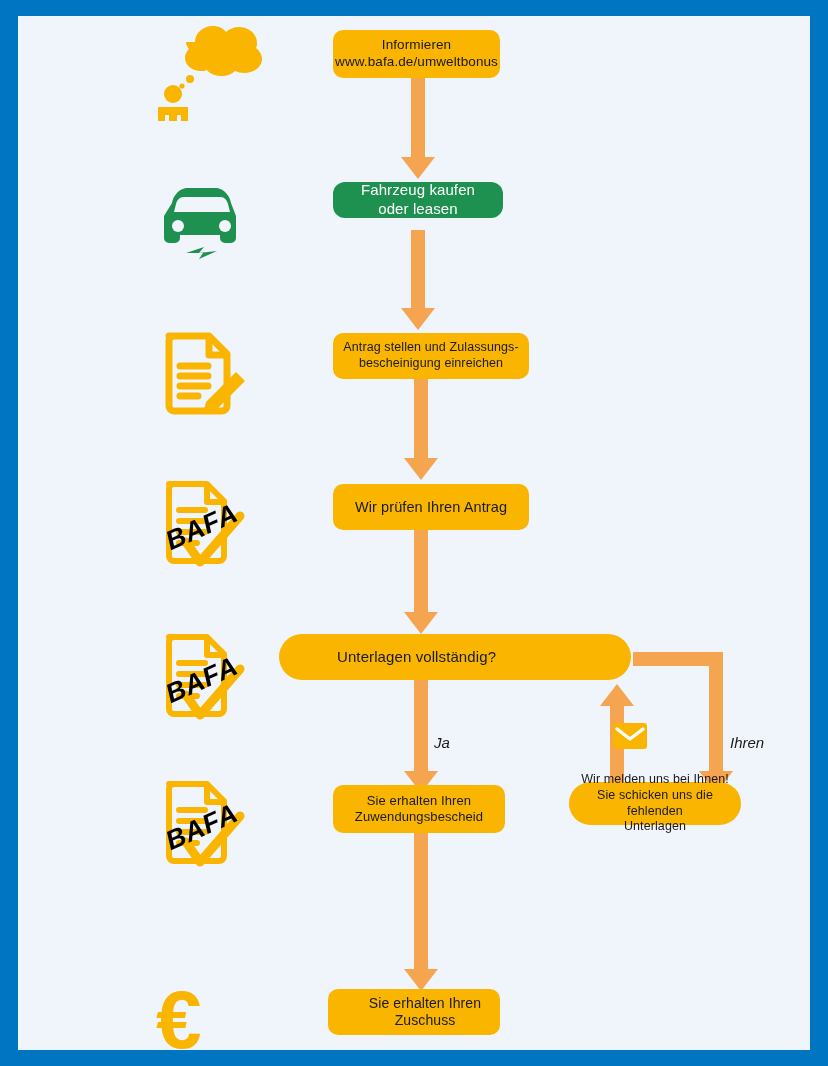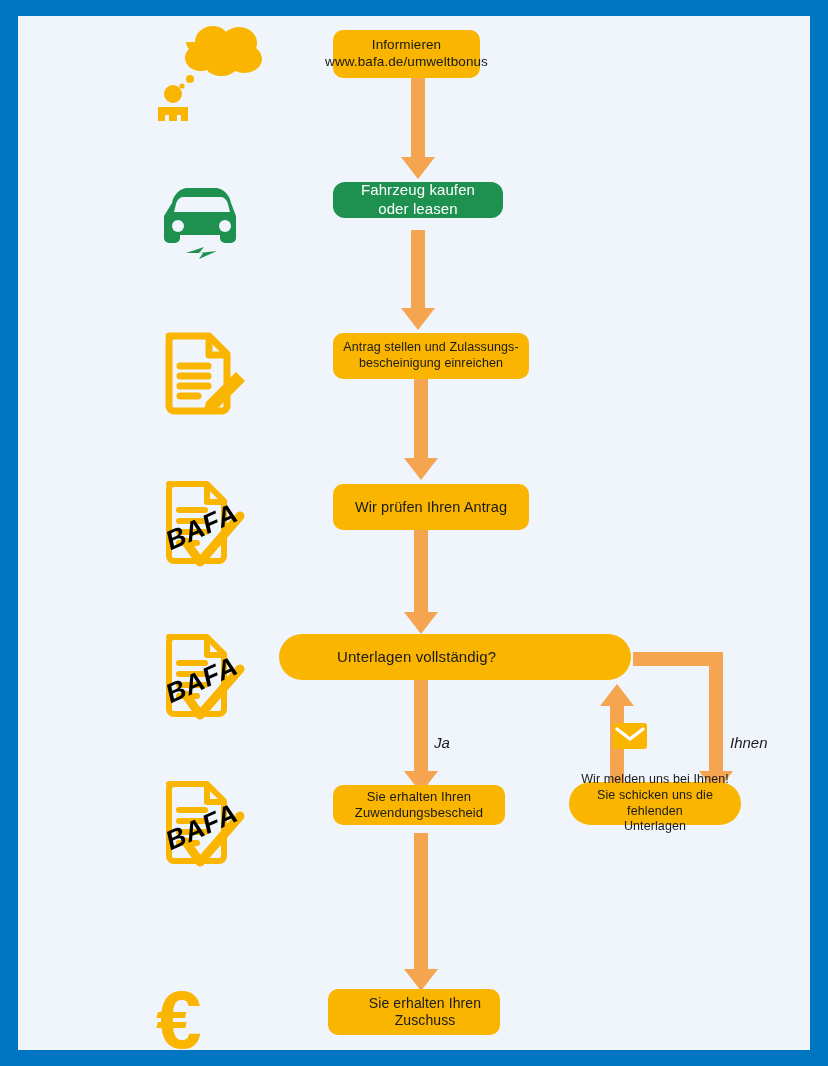--- a/index.html
+++ b/index.html
@@ -182,21 +182,21 @@
           <path d="M49 9v17h16"></path>
           <path d="M21 34h26M21 45h26M21 56h26M21 67h18"></path>
           <path d="M28 66l14 20L82 40" stroke-width="9"></path>
         </g>
       </svg>
       <div class="bafa-stamp" style="left:6px; top:36px; font-size:27px;">BAFA</div>
     </div>
 
     <div class="euro" style="left:138px; top:963px; font-size:82px;">€</div>
 
-    <div class="node" style="left:315px; top:14px; width:147px; height:48px; font-size:13.5px;">
+    <div class="node" style="left:315px; top:14px; width:167px; height:48px; font-size:13.5px;">
       <span class="node-text">Informieren
 www.bafa.de/umweltbonus</span>
     </div>
 
     <div class="arrow-shaft" style="left:393px; top:62px; width:14px; height:79px;"></div>
     <div class="arrow-head-down" style="left:383px; top:141px;"></div>
 
     <div class="node green" style="left:315px; top:166px; width:170px; height:36px; font-size:15px;">
       <span class="node-text">Fahrzeug kaufen
 oder leasen</span>
@@ -225,33 +225,33 @@
     </div>
 
     <div class="arrow-shaft" style="left:396px; top:664px; width:14px; height:91px;"></div>
     <div class="arrow-head-down" style="left:386px; top:755px;"></div>
     <div class="branch-label" style="left:416px; top:718px;">Ja</div>
 
     <div class="arrow-shaft" style="left:615px; top:636px; width:90px; height:14px;"></div>
 
     <div class="arrow-shaft" style="left:691px; top:636px; width:14px; height:119px;"></div>
     <div class="arrow-head-down" style="left:681px; top:755px;"></div>
-    <div class="branch-label" style="left:712px; top:718px;">Ihnen</div>
+    <div class="branch-label" style="left:712px; top:718px;">Ihren</div>
 
     <div class="arrow-shaft" style="left:592px; top:690px; width:14px; height:88px;"></div>
     <div class="arrow-head-up" style="left:582px; top:668px;"></div>
 
     <div class="icon-wrap" style="left:594px; top:705px; width:36px; height:30px;">
       <svg width="36" height="30" viewBox="0 0 36 30" xmlns="http://www.w3.org/2000/svg">
         <rect x="1" y="2" width="34" height="26" rx="3" fill="#f9b500"></rect>
         <path d="M5 8l13 10L31 8" fill="none" stroke="#ffffff" stroke-width="3.4" stroke-linecap="round" stroke-linejoin="round"></path>
       </svg>
     </div>
 
-    <div class="node" style="left:315px; top:769px; width:172px; height:40px; font-size:13px;">
+    <div class="node" style="left:315px; top:769px; width:172px; height:48px; font-size:13px;">
       <span class="node-text">Sie erhalten Ihren
 Zuwendungsbescheid</span>
     </div>
 
     <div class="node" style="left:551px; top:766px; width:172px; height:43px; font-size:12.5px;border-radius:25px;">
       <span class="node-text">Wir melden uns bei Ihnen!
 Sie schicken uns die fehlenden
 Unterlagen</span>
     </div>
 

